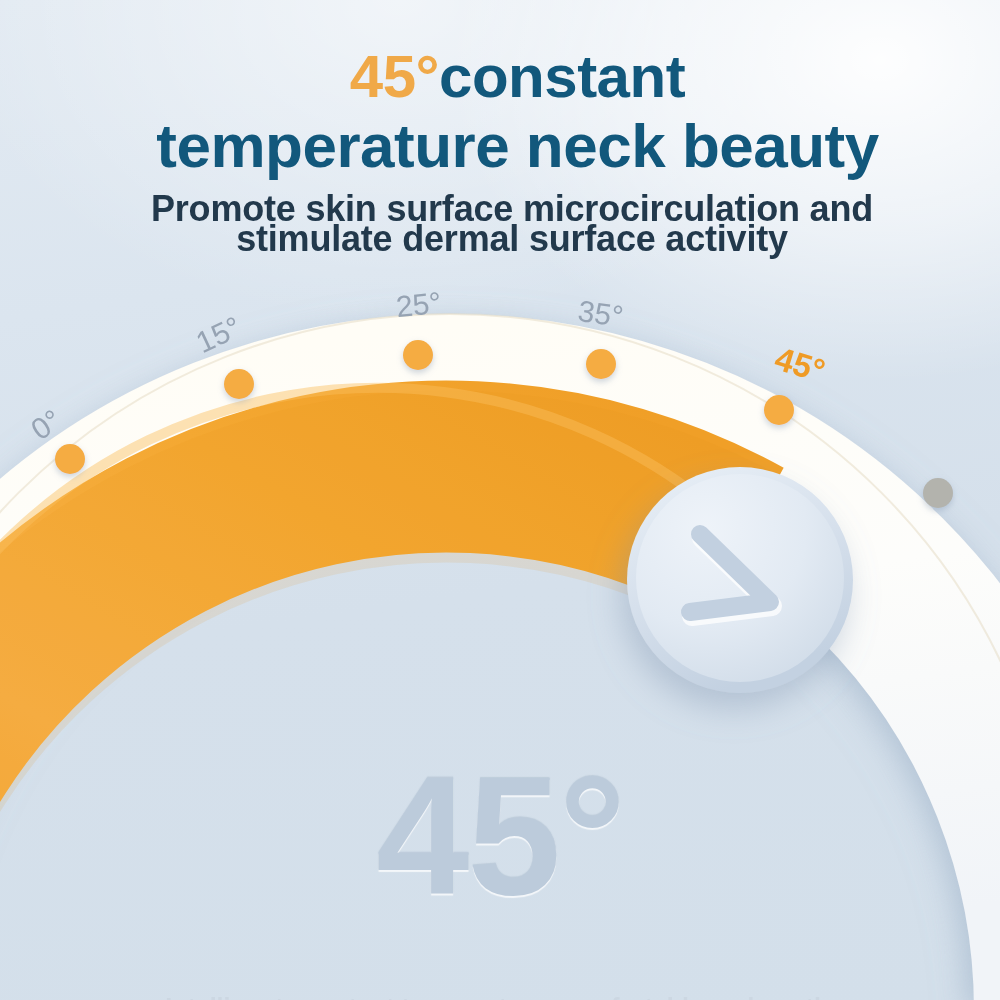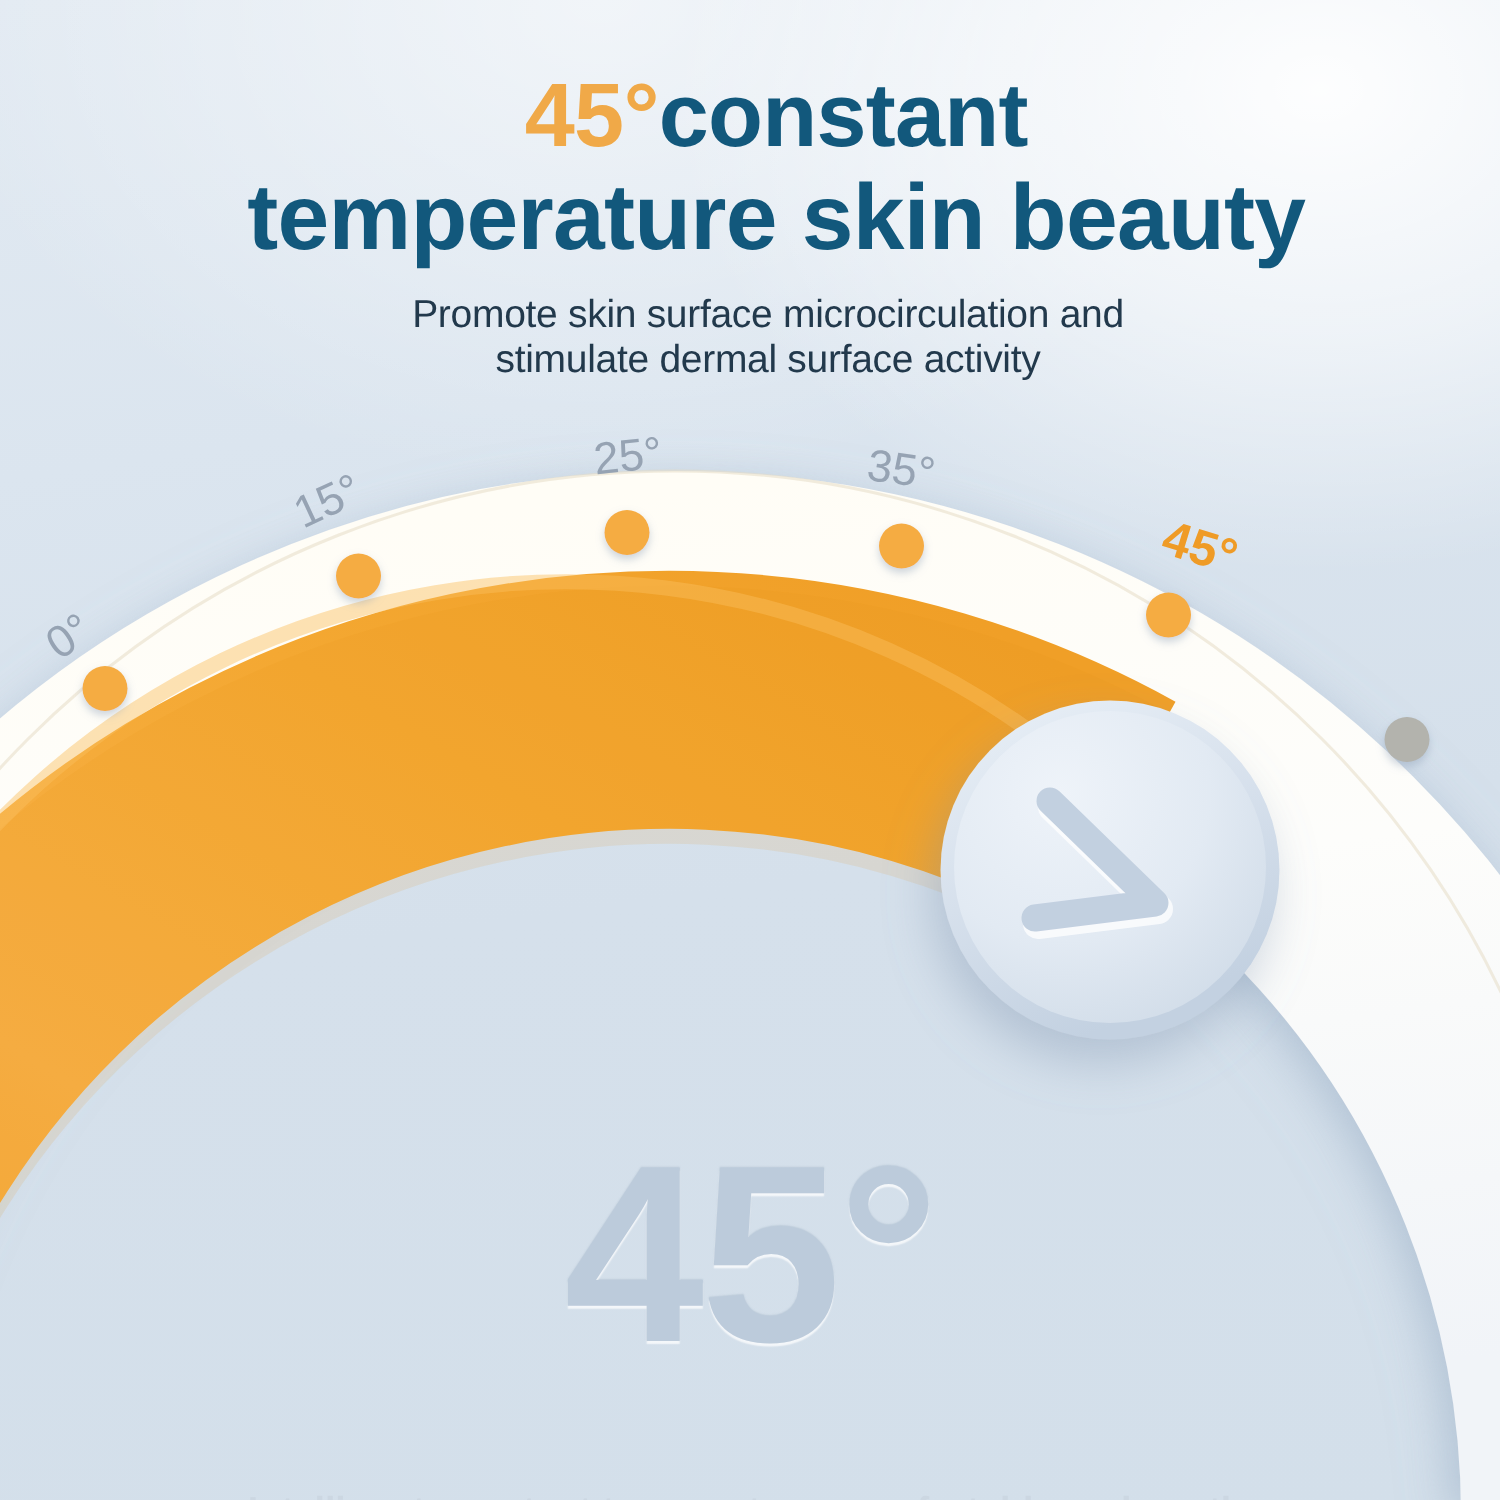--- a/index.html
+++ b/index.html
@@ -56,23 +56,23 @@
   .title-line.l2 {
     margin-top: 6px;
     font-size: 62px;
     line-height: 64px;
   }
   .t-accent { color: #f0a948; }
   .t-main   { color: #12587c; }
 
   .subtitle {
     margin-top: 16px;
-    font-size: 26px;
+    font-size: 36px;
     line-height: 30px;
-    font-weight: normal;
+    font-weight: bold;
     color: #22394c;
     letter-spacing: -0.2px;
     padding-left: 24px;
   }
   .subtitle .sub-line { display: block; white-space: nowrap; }
 
   
   .tick-label {
     position: absolute;
     font-size: 30px;
@@ -210,21 +210,21 @@
         <circle cx="601" cy="364" r="15" fill="#f5ac42" filter="url(#fDotShadow)"></circle>
         <circle cx="779" cy="410" r="15" fill="#f5ac42" filter="url(#fDotShadow)"></circle>
         <circle cx="938" cy="493" r="15" fill="#b3b3ad" filter="url(#fDotShadow)"></circle>
       </g>
 
     </g>
   </svg>
 
   <div class="headings">
     <div class="title-line"><span class="t-accent">45°</span><span class="t-main">constant</span></div>
-    <div class="title-line l2 t-main">temperature skin beauty</div>
+    <div class="title-line l2 t-main">temperature neck beauty</div>
     <div class="subtitle">
       <span class="sub-line">Promote skin surface microcirculation and</span>
       <span class="sub-line">stimulate dermal surface activity</span>
     </div>
   </div>
 
   <div class="tick-label" style="left:32px;  top:408px; transform: rotate(-34deg);">0°</div>
 
   <div class="tick-label" style="left:196px; top:318px; transform: rotate(-25deg);">15°</div>
 

